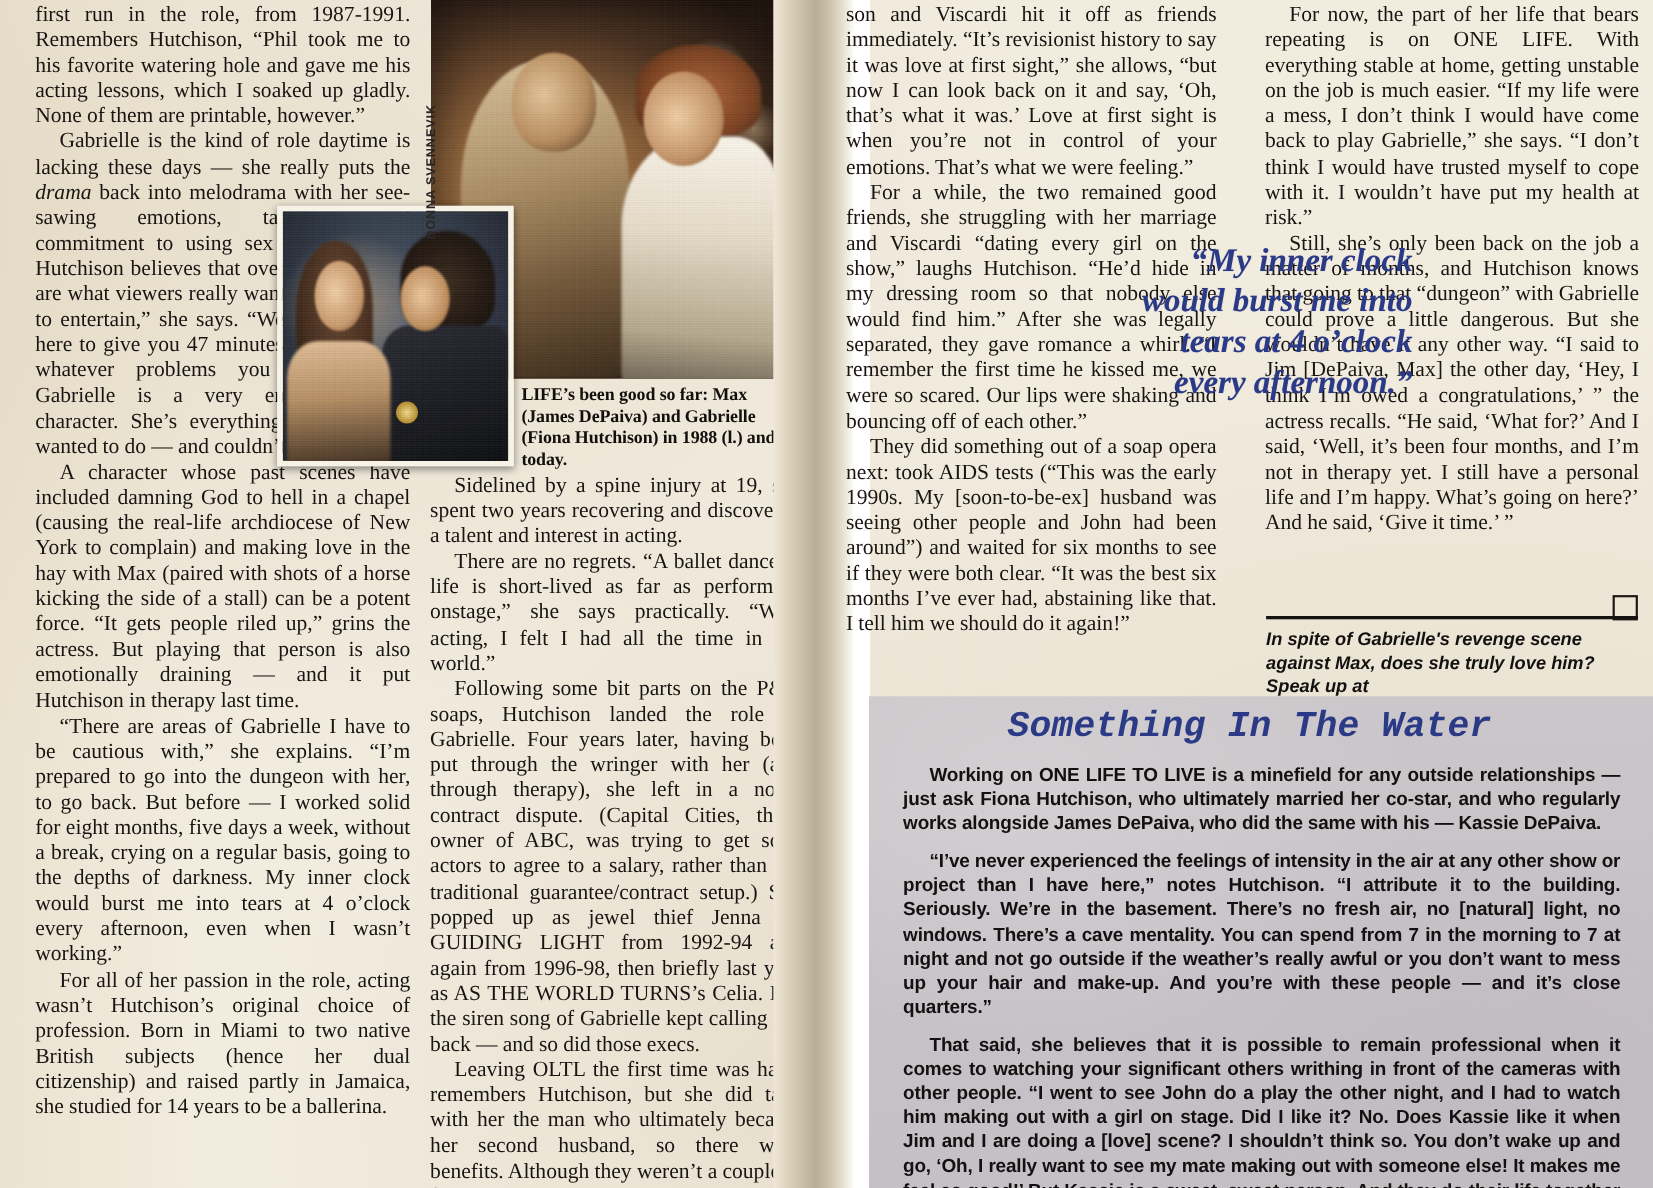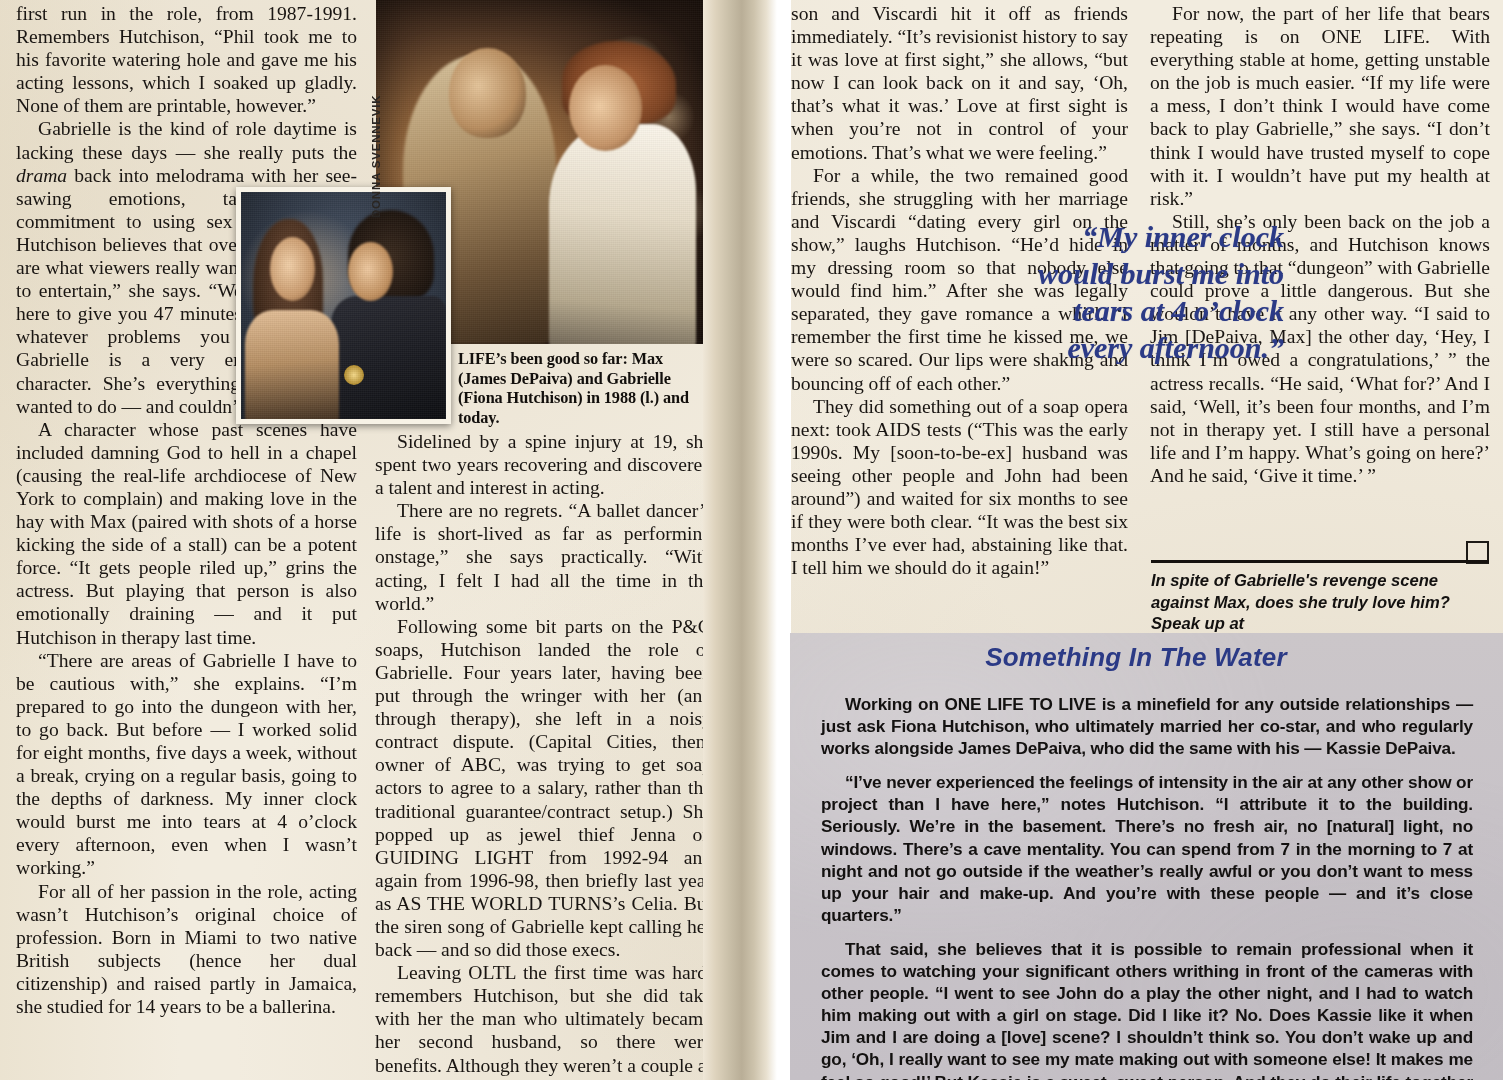--- a/index.html
+++ b/index.html
@@ -13,21 +13,21 @@
   
   .paper-tex{
     position:absolute;inset:0;pointer-events:none;
     background:
       radial-gradient(ellipse at 12% 18%, rgba(210,195,165,.30), rgba(210,195,165,0) 42%),
       radial-gradient(ellipse at 88% 72%, rgba(205,190,160,.26), rgba(205,190,160,0) 46%),
       radial-gradient(ellipse at 46% 94%, rgba(200,185,155,.22), rgba(200,185,155,0) 40%),
       linear-gradient(90deg, rgba(222,210,182,.35) 0%, rgba(255,252,244,0) 12%);
   }
   
-  .leftpage{position:absolute;left:0;top:0;width:712px;height:1080px;}
+  .leftpage{position:absolute;left:16px;top:0;width:712px;height:1080px;}
   .rightpage{position:absolute;left:790px;top:0;width:713px;height:1080px;}
   .gutter{
     position:absolute;left:703px;top:0;width:88px;height:1080px;
     background:linear-gradient(90deg,
       #efe7d8 0%, #ded3bd 14%, #c9bfa8 30%, #b9ae97 44%,
       #cdc3ac 58%, #e8e0cf 72%, #ffffff 84%, #ffffff 100%);
   }
   .col{
     position:absolute;
     font-size:19.6px;line-height:23.1px;
@@ -35,21 +35,21 @@
     text-align:justify;
     -webkit-hyphens:none;hyphens:none;
     word-spacing:-0.2px;
   }
   .col p{margin:0;text-indent:22px;}
   .col p.noind{text-indent:0;}
   .col p em{}
 
   #col1{left:16px;top:2px;width:341px;}
   #col2{left:375px;top:430px;width:337px;}
-  #col3{left:791px;top:2px;width:337px;}
+  #col3{left:769px;top:2px;width:337px;}
   #col4{left:1150px;top:2px;width:340px;}
 
   
   .photo-main{
     position:absolute;left:376px;top:0px;width:333px;height:344px;
     background:
       radial-gradient(circle at 77% 20%, rgba(255,236,190,.55) 0%, rgba(255,236,190,0) 9%),
       radial-gradient(circle at 88% 34%, rgba(255,228,180,.40) 0%, rgba(255,228,180,0) 7%),
       radial-gradient(circle at 92% 62%, rgba(245,225,185,.35) 0%, rgba(245,225,185,0) 8%),
       radial-gradient(ellipse at 30% 48%, #c59a6d 0%, #8e6239 26%, #4a3120 55%, #241710 80%),
@@ -194,23 +194,23 @@
   }
   .sidebar-tex{
     position:absolute;inset:0;pointer-events:none;opacity:.5;
     background:
       radial-gradient(ellipse at 20% 20%, rgba(255,255,255,.35), rgba(255,255,255,0) 45%),
       radial-gradient(ellipse at 80% 80%, rgba(150,145,150,.25), rgba(150,145,150,0) 45%);
   }
   .sidebar-title{
     position:absolute;left:0;top:9px;width:692px;
     text-align:center;
-    font-family:Liberation Sans, sans-serif;
+    font-family:Liberation Mono, monospace;
     font-style:italic;font-weight:700;
-    font-size:26px;letter-spacing:.2px;
+    font-size:33px;letter-spacing:.2px;
     color:#2b3a86;
   }
   .sidebar-body{
     position:absolute;left:19px;top:48px;width:676px;
     font-family:"Liberation Sans", sans-serif;
     font-size:17.2px;line-height:22.1px;
     color:#131110;text-align:justify;
     font-weight:600;
     letter-spacing:-.15px;
   }

